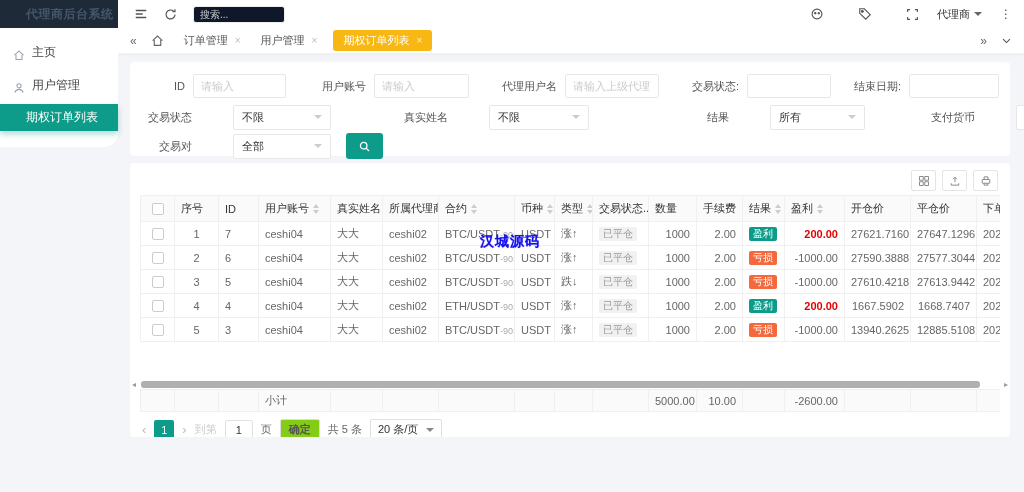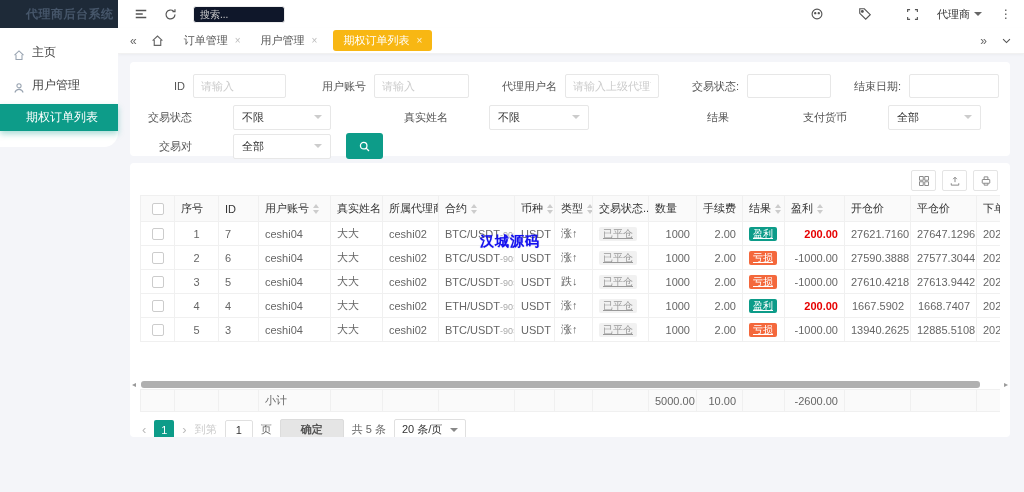--- a/index.html
+++ b/index.html
@@ -59,38 +59,38 @@
   th,td { border:1px solid #f0f0f0; padding:0 6px; white-space:nowrap; overflow:hidden; }
   thead th { height:26px; background:#fafafa; color:#333; font-weight:normal; text-align:left; }
   tbody td { height:24px; background:#fff; }
   td.c, th.c { text-align:center; }
   td.r { text-align:right; }
   .cb { width:12px; height:12px; border:1px solid #ccc; border-radius:2px; background:#fff; margin:0 auto; cursor:pointer; }
   .sort { display:inline-flex; flex-direction:column; gap:2px; margin-left:4px; vertical-align:middle; }
   .sort i { display:block; width:0; height:0; border-left:3px solid transparent; border-right:3px solid transparent; }
   .sort .up { border-bottom:4px solid #ccc; }
   .sort .dn { border-top:4px solid #ccc; }
-  .badge { display:inline-block; padding:2px 4px; border-radius:2px; font-size:10px; line-height:1;text-decoration:underline; }
+  .badge { display:inline-block; padding:2px 4px; border-radius:2px; font-size:10px; line-height:1; }
   .badge.flat { background:#f1f1f1; color:#999; }
   .badge.win { background:#0d9c89; color:#fff; }
   .badge.loss { background:#f4683c; color:#fff; }
   .profit-pos { color:#e60000; font-weight:bold; }
   .suffix { color:#aaa; font-size:9px; }
   .spacer { height:38px; }
   .hscroll { position:relative; height:9px; margin:0 2px; }
   .hscroll .arrow { position:absolute; top:0; font-size:8px; color:#999; line-height:9px; }
   .hscroll .arrow.l { left:0; } .hscroll .arrow.rr { right:0; }
   .hscroll .thumb { position:absolute; left:9px; right:28px; top:1px; height:7px; background:#b0b0b0; border-radius:3px; cursor:pointer; }
   .subtotal-row td { height:22px; background:#fafafa; color:#666; }
   .pager { display:flex; align-items:center; gap:8px; padding:7px 12px; font-size:11px; color:#666; }
   .pg-arrow { color:#bbb; font-size:13px; cursor:pointer; }
   .page-cur { width:20px; height:20px; background:#0d9c89; color:#fff; display:flex; align-items:center; justify-content:center; border-radius:2px; font-size:11px; cursor:pointer; }
   .pg-goto { color:#ccc; }
   .pg-input { width:28px; height:19px; border:1px solid #e0e0e0; border-radius:2px; text-align:center; font-size:11px; color:#333; outline:none; }
-  .pg-btn { height:21px; padding:0 20px; border:1px solid #dcdcdc; border-radius:2px; background:#e5e5e5; font-size:11px; color:#555; font-weight:bold; cursor:pointer; }
+  .pg-btn { height:21px; padding:0 8px; border:1px solid #dcdcdc; border-radius:2px; background:#84cc16; font-size:11px; color:#555; font-weight:bold; cursor:pointer; }
   .pg-select { height:21px; border:1px solid #e0e0e0; border-radius:2px; display:flex; align-items:center; gap:8px; padding:0 7px; font-size:11px; color:#333; cursor:pointer; background:#fff; }
 
   .watermark { position:absolute; left:480px; top:233px; color:#1411ee; font-weight:bold; font-size:14px; letter-spacing:1px; z-index:6; text-shadow:0 0 1px rgba(20,17,238,.6); }
 </style>
 </head>
 <body>
 
 <div class="sidebar">
   <div class="side-header">代理商后台系统</div>
   <div>
@@ -204,20 +204,24 @@
     <div class="f-select" style="width:98px">
       <span>不限</span>
         <span class="caret"></span>
     </div>
     <span class="f-label" style="width:80px;margin-left:37px">真实姓名</span>
     <div class="f-select" style="width:100px">
       <span>不限</span>
         <span class="caret"></span>
     </div>
     <span class="f-label" style="width:82px;margin-left:58px">结果</span>
+    <div class="f-select" style="width:95px">
+      <span>所有</span>
+        <span class="caret"></span>
+    </div>
     <span class="f-label" style="width:78px;margin-left:32px">支付货币</span>
     <div class="f-select" style="width:93px">
       <span>全部</span>
         <span class="caret"></span>
     </div>
   </div>
   <div class="f-row r3">
     <span class="f-label" style="width:62px">交易对</span>
     <div class="f-select" style="width:98px">
       <span>全部</span>

